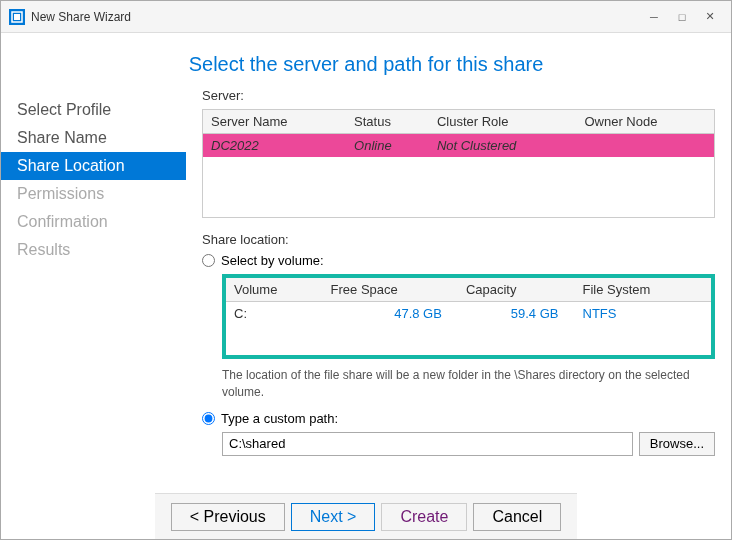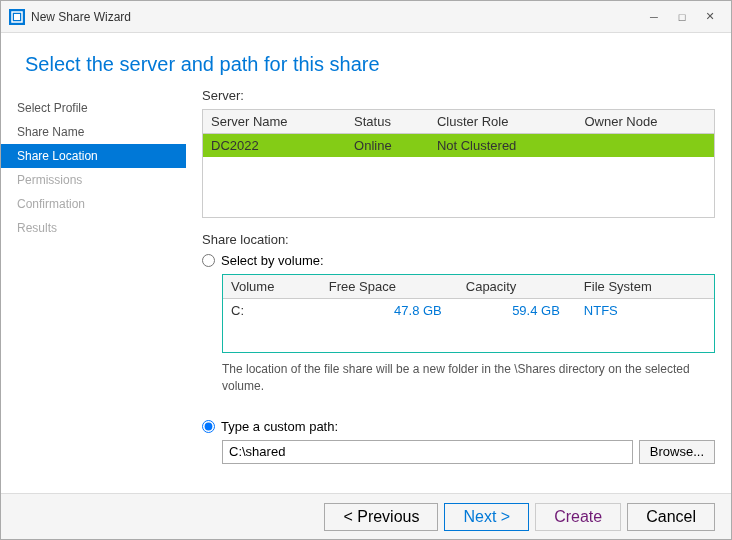--- a/index.html
+++ b/index.html
@@ -62,20 +62,21 @@
       align-items: center;
       justify-content: center;
       font-size: 11px;
       color: #555;
     }
     .content-area {
       display: flex;
       flex-direction: column;
       flex: 1;
       overflow: hidden;
+      align-items: center;
     }
     .page-title {
       padding: 20px 24px 12px 24px;
       font-size: 20px;
       font-weight: 300;
       color: #0078d7;
       flex-shrink: 0;
     }
     .main-body {
       display: flex;
@@ -83,21 +84,21 @@
       overflow: hidden;
     }
     .sidebar {
       width: 185px;
       flex-shrink: 0;
       padding: 8px 0;
       background: #fff;
     }
     .sidebar-item {
       padding: 5px 16px;
-      font-size: 12px;
+      font-size: 16px;
       color: #555;
       cursor: pointer;
     }
     .sidebar-item.active {
       background: #0078d7;
       color: #fff;
     }
     .sidebar-item.disabled {
       color: #aaa;
       cursor: default;
@@ -129,44 +130,45 @@
       text-align: left;
       font-weight: 400;
       border-bottom: 1px solid #ccc;
       color: #333;
     }
     .table-row td {
       padding: 4px 8px;
       color: #333;
     }
     .table-row.selected {
-      background: #84cc16;
+      background: #ec4899;
+      font-style: italic;
     }
     .share-location-section {
       margin-bottom: 8px;
     }
     .radio-row {
       display: flex;
       align-items: center;
       gap: 6px;
       margin-bottom: 6px;
     }
     .radio-row input[type="radio"] {
       margin: 0;
     }
     .volume-table-container {
-      border: 1px solid #14b8a6;
+      border: 4px solid #14b8a6;
       margin-left: 20px;
       margin-bottom: 8px;
     }
     .note-text {
       font-size: 12px;
       color: #555;
       margin-left: 20px;
-      margin-bottom: 24px;
+      margin-bottom: 10px;
       line-height: 1.4;
     }
     .custom-path-row {
       display: flex;
       align-items: center;
       gap: 6px;
       margin-bottom: 4px;
     }
     .custom-path-input {
       flex: 1;

